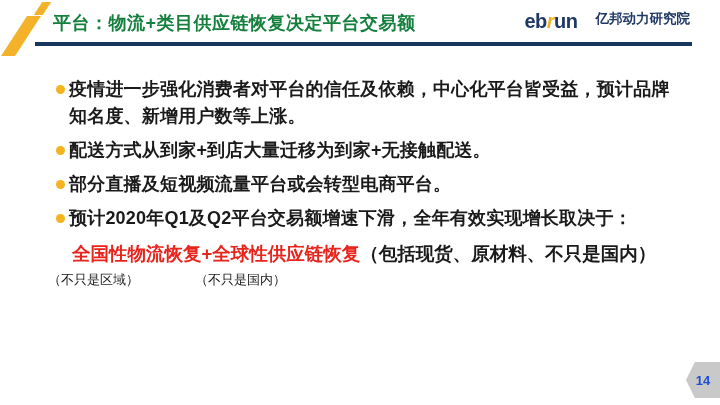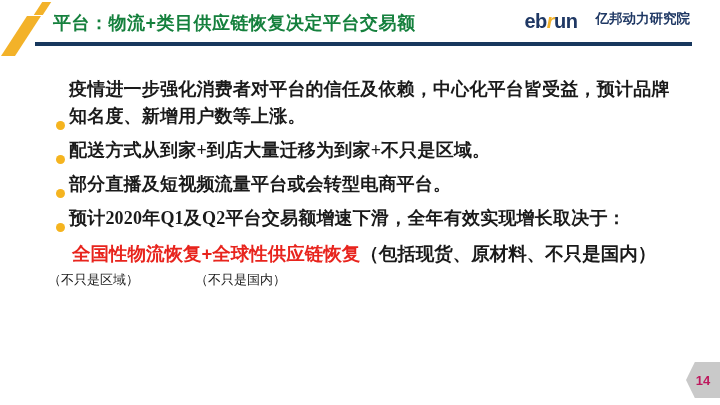--- a/index.html
+++ b/index.html
@@ -44,21 +44,21 @@
   .brand-cn { font-size: 13.5px; font-weight: 700; color: #1F3864; margin-left: 18px; }
   .divider {
     position: absolute; top: 42px; left: 35px;
     width: 657px; height: 4px;
     background: #17375D;
   }
 
   
   .content { position: absolute; left: 56px; top: 76px; width: 636px; }
   .bullet-list { list-style: none; margin: 0; padding: 0; }
-  .bullet-item { display: flex; align-items: flex-end; margin-bottom: 7px; font-family: Liberation Serif, serif; }
+  .bullet-item { display: flex; align-items: flex-start; margin-bottom: 7px; }
   .bullet-dot {
     flex: 0 0 auto;
     width: 9px; height: 9px; border-radius: 50%;
     background: #F5B41F;
     margin: 9px 4px 0 0;
   }
   .bullet-text {
     font-size: 18px; line-height: 27px; font-weight: 700;
     color: #1a1a1a;
     white-space: pre-line;
@@ -82,21 +82,21 @@
 
   
   .page-tag {
     position: absolute; right: 0; bottom: 7px;
     width: 34px; height: 36px;
     background: #C9C9C9;
     clip-path: polygon(26% 0, 100% 0, 100% 100%, 26% 100%, 0 50%);
     display: flex; align-items: center; justify-content: center;
   }
   .page-tag span {
-    font-size: 13px; font-weight: 700; color: #be185d;
+    font-size: 13px; font-weight: 700; color: #1d4ed8;
   }
 </style>
 </head>
 <body>
 
 <div class="header">
   <div class="logo-slash">
     <div class="slash-big"></div>
     <div class="slash-small"></div>
   </div>
@@ -112,21 +112,21 @@
 
 <div class="content">
   <ul class="bullet-list">
     <li class="bullet-item">
       <span class="bullet-dot"></span>
       <span class="bullet-text">疫情进一步强化消费者对平台的信任及依赖，中心化平台皆受益，预计品牌
 知名度、新增用户数等上涨。</span>
     </li>
     <li class="bullet-item">
       <span class="bullet-dot"></span>
-      <span class="bullet-text">配送方式从到家+到店大量迁移为到家+不只是区域。</span>
+      <span class="bullet-text">配送方式从到家+到店大量迁移为到家+无接触配送。</span>
     </li>
     <li class="bullet-item">
       <span class="bullet-dot"></span>
       <span class="bullet-text">部分直播及短视频流量平台或会转型电商平台。</span>
     </li>
     <li class="bullet-item">
       <span class="bullet-dot"></span>
       <span class="bullet-text">预计2020年Q1及Q2平台交易额增速下滑，全年有效实现增长取决于：</span>
     </li>
   </ul>

